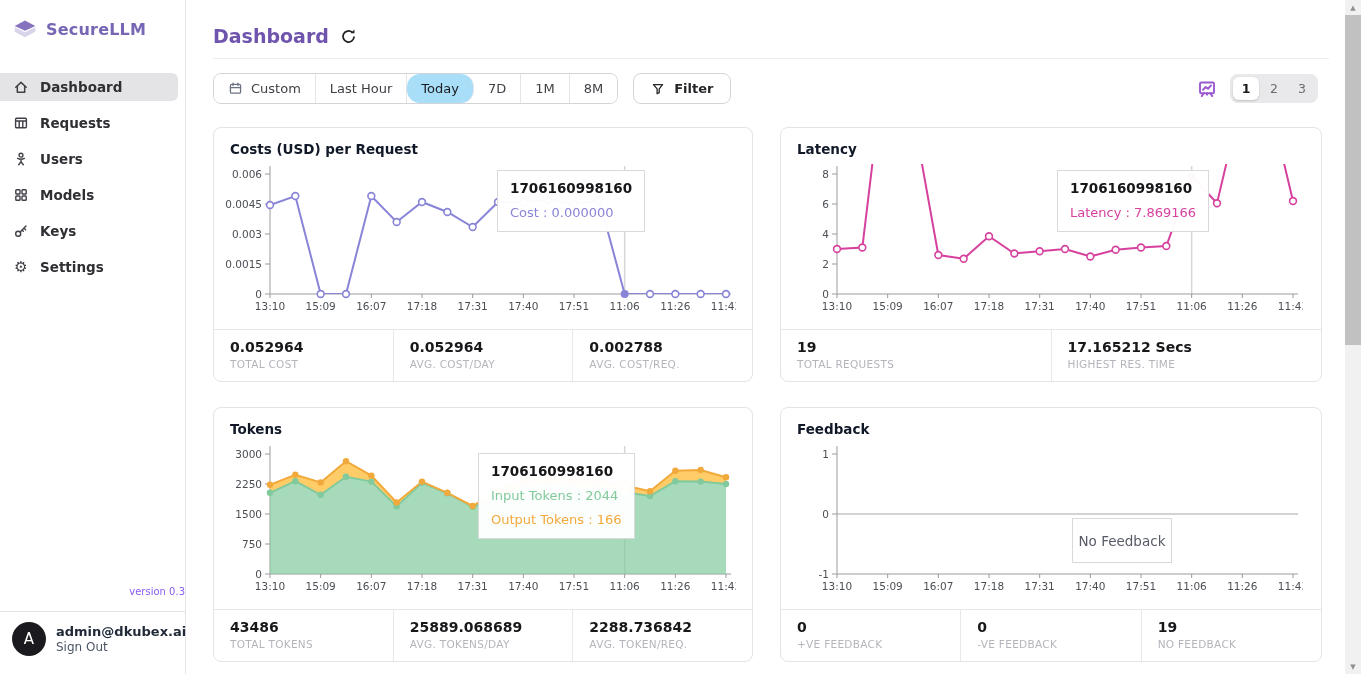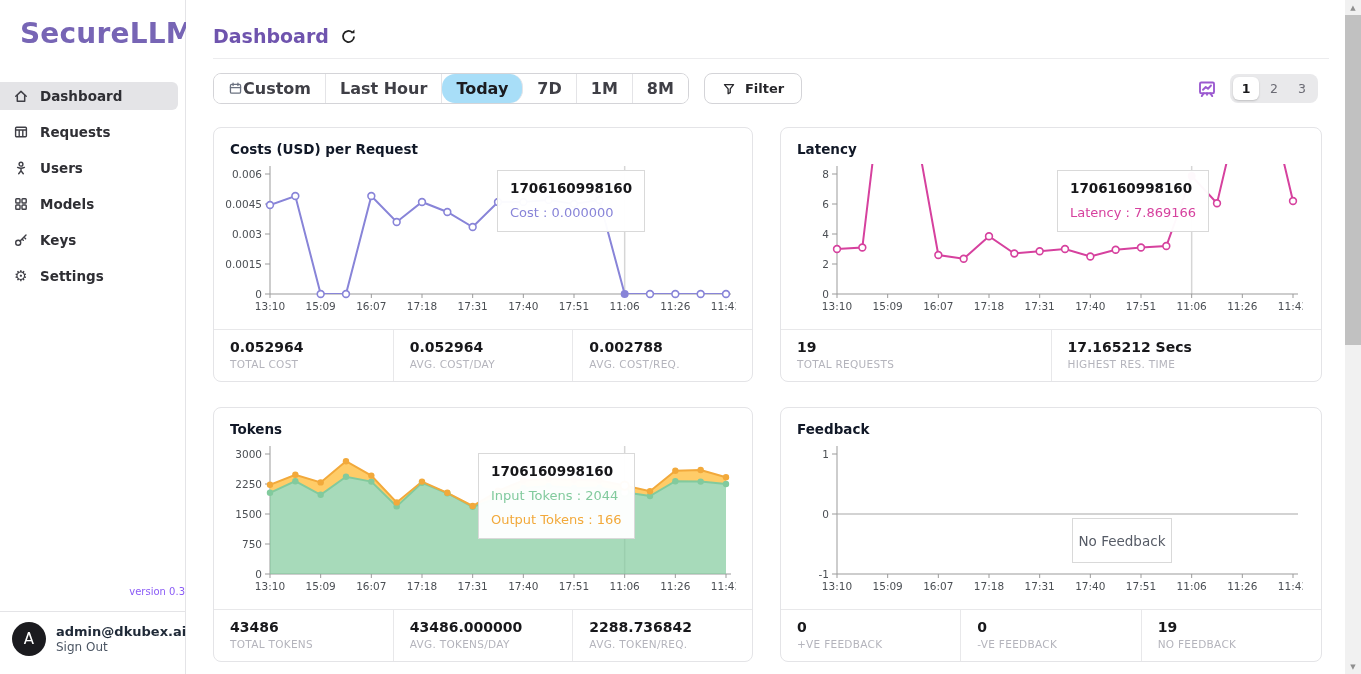--- a/index.html
+++ b/index.html
@@ -3,41 +3,41 @@
 <meta charset="utf-8">
 <style>
   *{box-sizing:border-box;margin:0;padding:0}
   html,body{width:1361px;height:674px;overflow:hidden}
   body{font-family:"DejaVu Sans",sans-serif;color:#27272a;background:#fff;display:flex}
   svg{font-family:inherit}
 
   
   .sidebar{width:186px;min-width:186px;height:100%;border-right:1px solid #e4e4e7;background:#fff;display:flex;flex-direction:column}
   .logo{display:flex;align-items:center;gap:8px;padding:17px 12px 8px 12px}
-  .logo-text{font-size:28px;font-weight:700;color:#7765b5;letter-spacing:.2px}
+  .logo-text{font-size:16px;font-weight:700;color:#7765b5;letter-spacing:.2px}
   .nav{margin-top:24px;display:flex;flex-direction:column;gap:8px;padding-right:7px}
   .nav-item{display:flex;align-items:center;gap:11px;height:28px;padding-left:13px;font-size:13.5px;font-weight:600;color:#2f2f34;border-radius:0 6px 6px 0;cursor:pointer}
   .nav-item.active{background:#e4e4e7}
   .nav-ic{width:16px;height:16px;display:flex;align-items:center;justify-content:center;color:#3f3f46}
   .sidebar-bottom{margin-top:auto}
   .version{text-align:right;font-size:10px;color:#8b5cf6;padding:8px 0 14px}
   .userrow{border-top:1px solid #e4e4e7;display:flex;gap:10px;align-items:center;padding:10px 12px 18px 12px}
   .avatar{width:34px;height:34px;min-width:34px;border-radius:50%;background:#1b1b1f;color:#fff;display:flex;align-items:center;justify-content:center;font-size:15px}
   .user-email{font-size:13px;font-weight:600;color:#1f2937;line-height:1.25}
   .signout{font-size:12px;color:#4b5563;cursor:pointer}
 
   
   .main{flex:1;height:100%;background:#fff;position:relative;overflow:hidden}
   .page-head{display:flex;align-items:center;gap:11px;margin:25px 0 0 27px}
   .page-title{font-size:19px;font-weight:700;color:#6f54ae}
   .refresh-btn{width:18px;height:18px;cursor:pointer;color:#212121;display:flex;align-items:center;justify-content:center}
   .head-divider{border-bottom:1px solid #ececee;margin:11px 16px 0 27px}
   .controls{display:flex;align-items:center;margin:14px 27px 0 27px}
   .btn-group{display:flex;border:1px solid #d4d4d8;border-radius:8px;background:#fff;overflow:hidden;height:31px}
-  .tf-btn{display:flex;align-items:center;padding:0 14px;font-size:16px;font-weight:700;color:#3f3f46;background:#fff;cursor:pointer;border-right:1px solid #e4e4e7}
+  .tf-btn{display:flex;align-items:center;gap:8px;padding:0 14px;font-size:13px;font-weight:400;color:#3f3f46;background:#fff;cursor:pointer;border-right:1px solid #e4e4e7}
   .tf-btn:last-child{border-right:none}
   .tf-btn.active{background:#a8def8;border-radius:13px;color:#1b1b1f}
   .cal-ic{color:#6b7280;display:flex}
   .filter-btn{margin-left:15px;display:flex;align-items:center;gap:9px;height:31px;padding:0 17px;border:1px solid #d4d4d8;border-radius:8px;font-size:13px;font-weight:600;color:#26262a;background:#fff;cursor:pointer}
   .top-right{margin-left:auto;display:flex;align-items:center;gap:13px}
   .present-ic{width:20px;height:20px;color:#9b59d0;cursor:pointer;display:flex}
   .pager{display:flex;background:#e9e9eb;border-radius:8px;padding:3px;gap:2px}
   .page-btn{width:26px;height:23px;display:flex;align-items:center;justify-content:center;font-size:12.5px;color:#6b6b74;border-radius:6px;cursor:pointer}
   .page-btn.active{background:#fff;color:#18181b;font-weight:700;box-shadow:0 1px 2px rgba(0,0,0,.18)}
 
@@ -450,21 +450,21 @@
         <div class="tt-title">1706160998160</div>
         <div class="tt-row" style="color: rgb(130, 202, 157);">Input Tokens : 2044</div>
         <div class="tt-row" style="color: rgb(242, 169, 59);">Output Tokens : 166</div>
       </div>
       <div class="stats">
         <div class="stat">
           <div class="stat-v">43486</div>
             <div class="stat-l">TOTAL TOKENS</div>
         </div>
         <div class="stat">
-          <div class="stat-v">43486.000000</div>
+          <div class="stat-v">25889.068689</div>
             <div class="stat-l">AVG. TOKENS/DAY</div>
         </div>
         <div class="stat">
           <div class="stat-v">2288.736842</div>
             <div class="stat-l">AVG. TOKEN/REQ.</div>
         </div>
       </div>
     </div>
 
     <div class="card">

